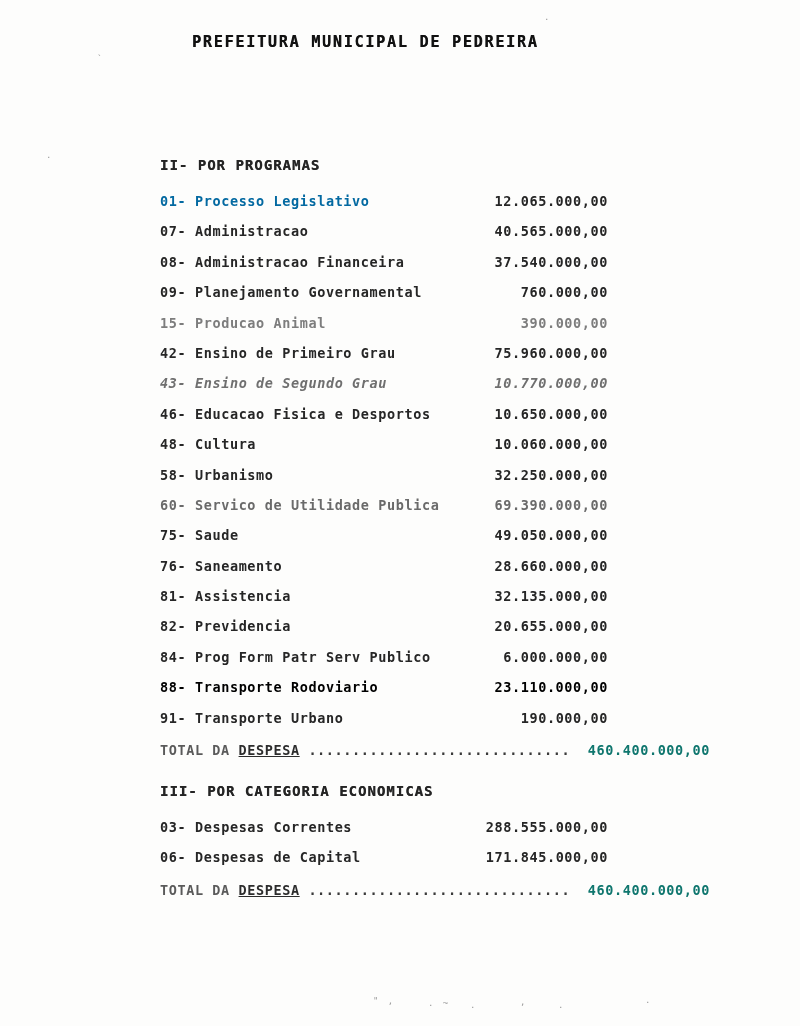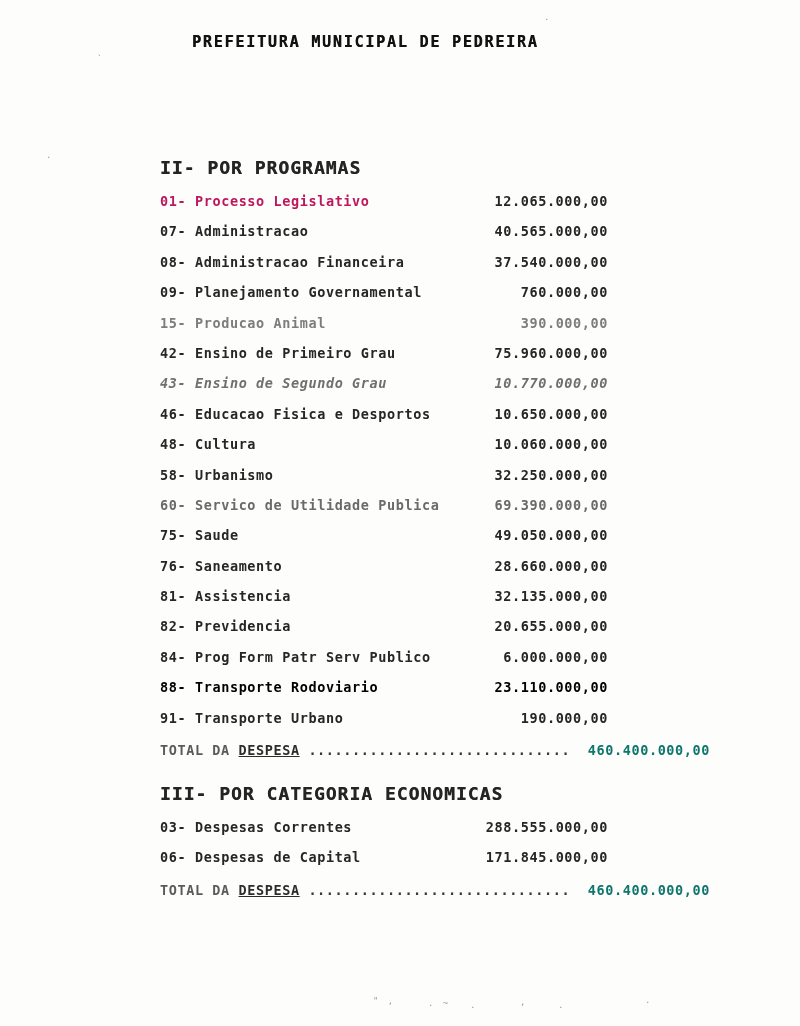--- a/index.html
+++ b/index.html
@@ -17,36 +17,36 @@
     position:absolute; left:192px; top:33px;
     font-size:15px; letter-spacing:1.8px;
     color:#111;
     text-shadow:0.4px 0 0 #333;
     white-space:nowrap;
   }
   .section { position:absolute; left:160px; }
   #sec2 { top:157px; }
   #sec3 { top:783px; }
   .heading {
-    font-size:18px; letter-spacing:1px; height:22px; margin-bottom:14px;
+    font-size:14px; letter-spacing:1px; height:22px; margin-bottom:14px;
     white-space:nowrap; color:#242424;
     text-shadow:0.3px 0 0 #444;
   }
   .rows { width:448px; }
   .row {
     position:relative; height:30.4px;
     font-size:13.5px; letter-spacing:0.6px; white-space:nowrap;
     color:#262626;
   }
   
   #sec2 .row:nth-child(5)  { color:#7d7d7d; }
   #sec2 .row:nth-child(7)  { color:#6f6f6f;font-style:italic; }
   #sec2 .row:nth-child(11) { color:#6a6a6a; }
   #sec2 .row:nth-child(17) { color:#000000; }
-  #sec2 .row:nth-child(1) .code, #sec2 .row:nth-child(1) .name { color:#be185d; }
+  #sec2 .row:nth-child(1) .code, #sec2 .row:nth-child(1) .name { color:#0369a1; }
   .code { display:inline-block; min-width:35px; }
   .val { position:absolute; right:0; top:0; }
   .total-row {
     position:relative; width:550px; height:30.4px; margin-top:2px;
     font-size:13.5px; letter-spacing:0.6px; white-space:nowrap;
   }
   .total-label { color:#5a5a5a; }
   .total-label .strong { color:#2c2c2c;text-decoration:underline; }
   .leader { color:#3a3a3a; letter-spacing:0.6px; }
   .total-val { position:absolute; right:0; top:0; color:#0f766e; }

